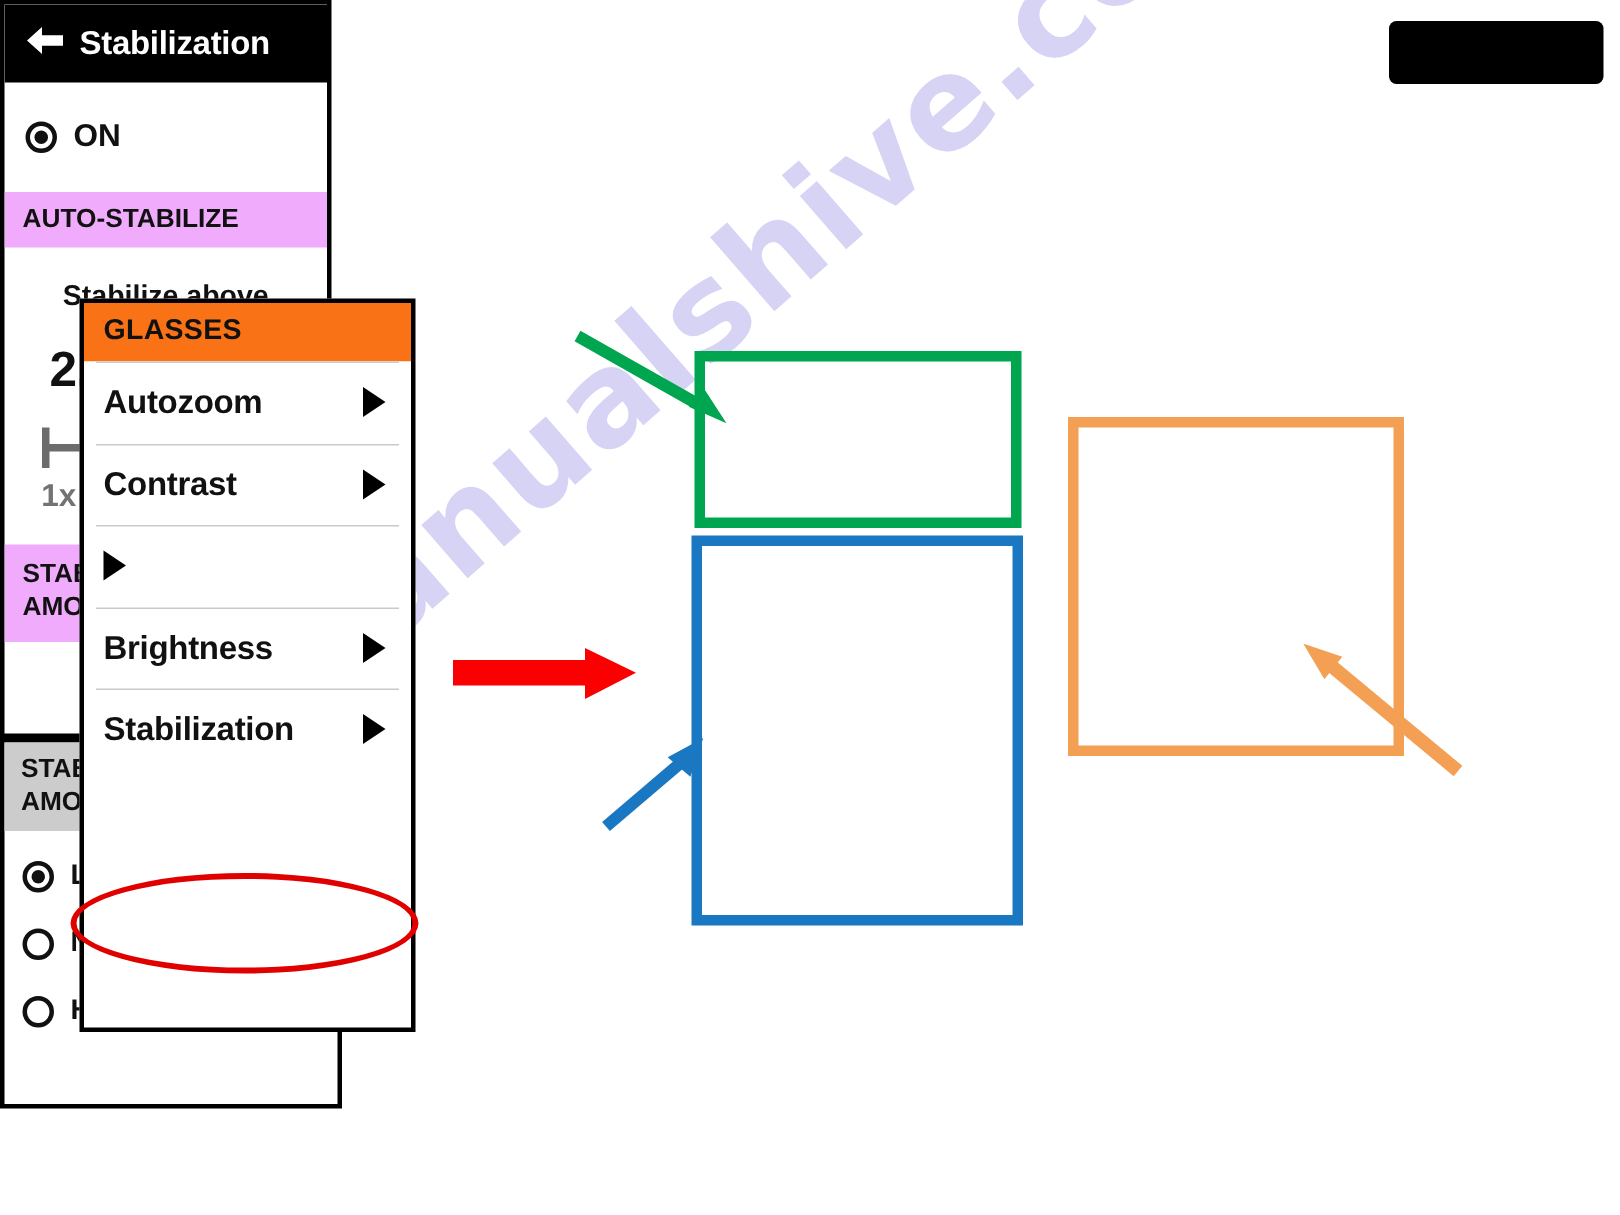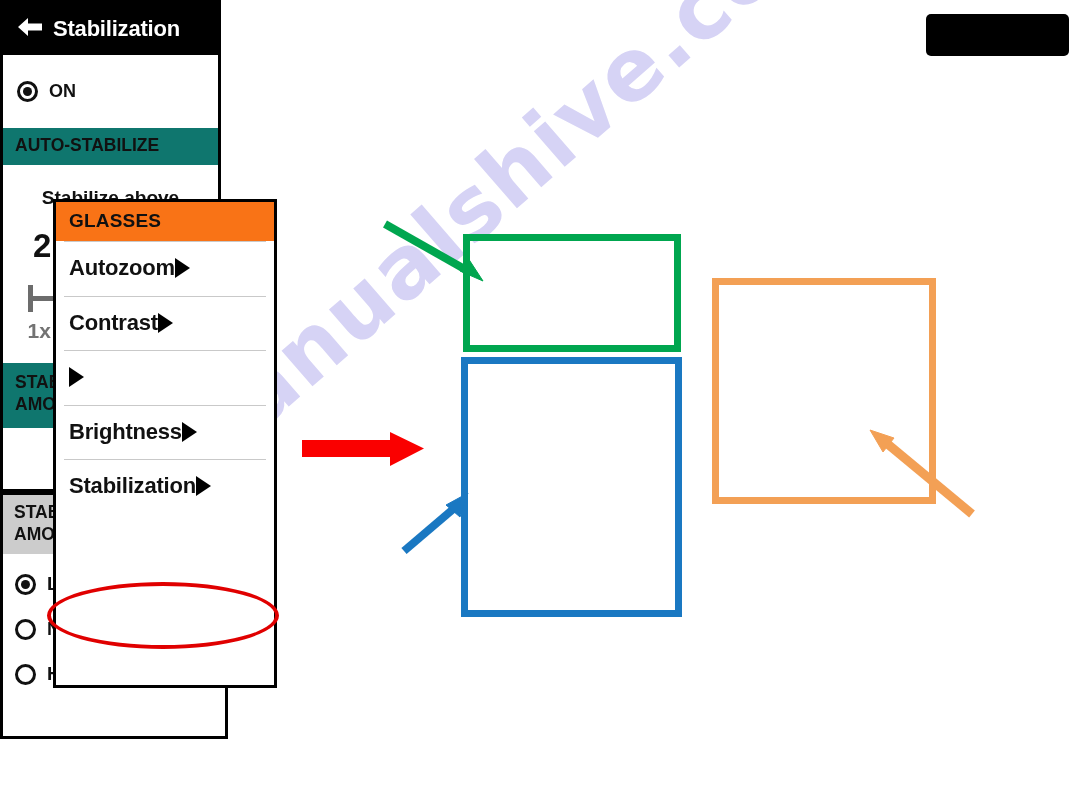--- a/index.html
+++ b/index.html
@@ -93,21 +93,21 @@
     font-size: 19px;
     font-weight: 700;
     padding: 8px 13px 9px 13px;
     box-sizing: border-box;
     letter-spacing: 0.2px;
   }
   .list-row {
     position: relative;
     display: flex;
     align-items: center;
-    justify-content: flex-start;
+    justify-content: space-between;
     height: 54.5px;
     padding: 0 17px 0 13px;
     box-sizing: border-box;
     background: #ffffff;
   }
   .list-row + .list-row::before,
   .list-row::before {
     content: "";
     position: absolute;
     left: 8px;
@@ -189,26 +189,26 @@
   }
   .radio.checked::after {
     content: "";
     position: absolute;
     left: 3px; top: 3px;
     width: 9px; height: 9px;
     background: #111111;
     border-radius: 50%;
   }
   .radio-label {
-    font-size: 18px;
+    font-size: 21px;
     font-weight: 700;
     color: #111111;
   }
   .subsection {
-    background: #0f766e;
+    background: #f0abfc;
     font-size: 17.5px;
     font-weight: 700;
     color: #111111;
     padding: 7px 12px 8px 12px;
     box-sizing: border-box;
     line-height: 1.25;
   }
   .stab-above {
     font-size: 19px;
     font-weight: 700;

